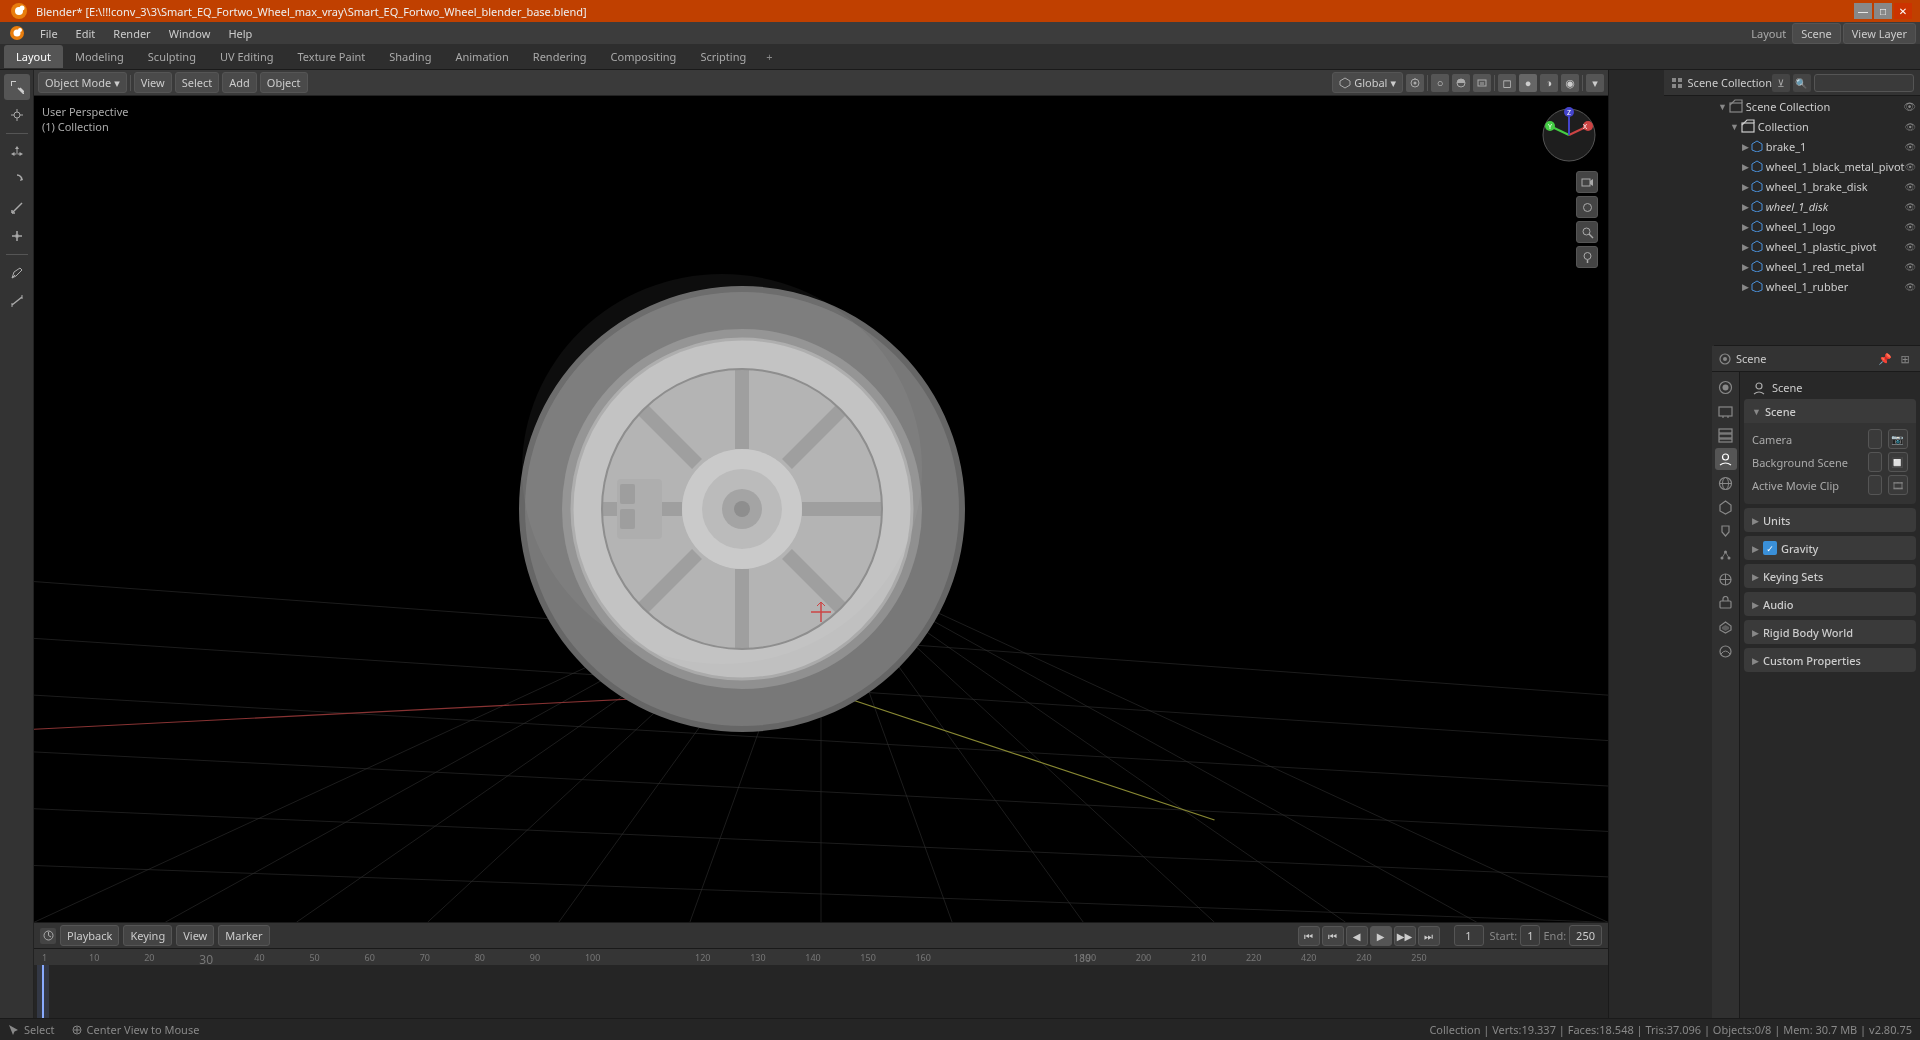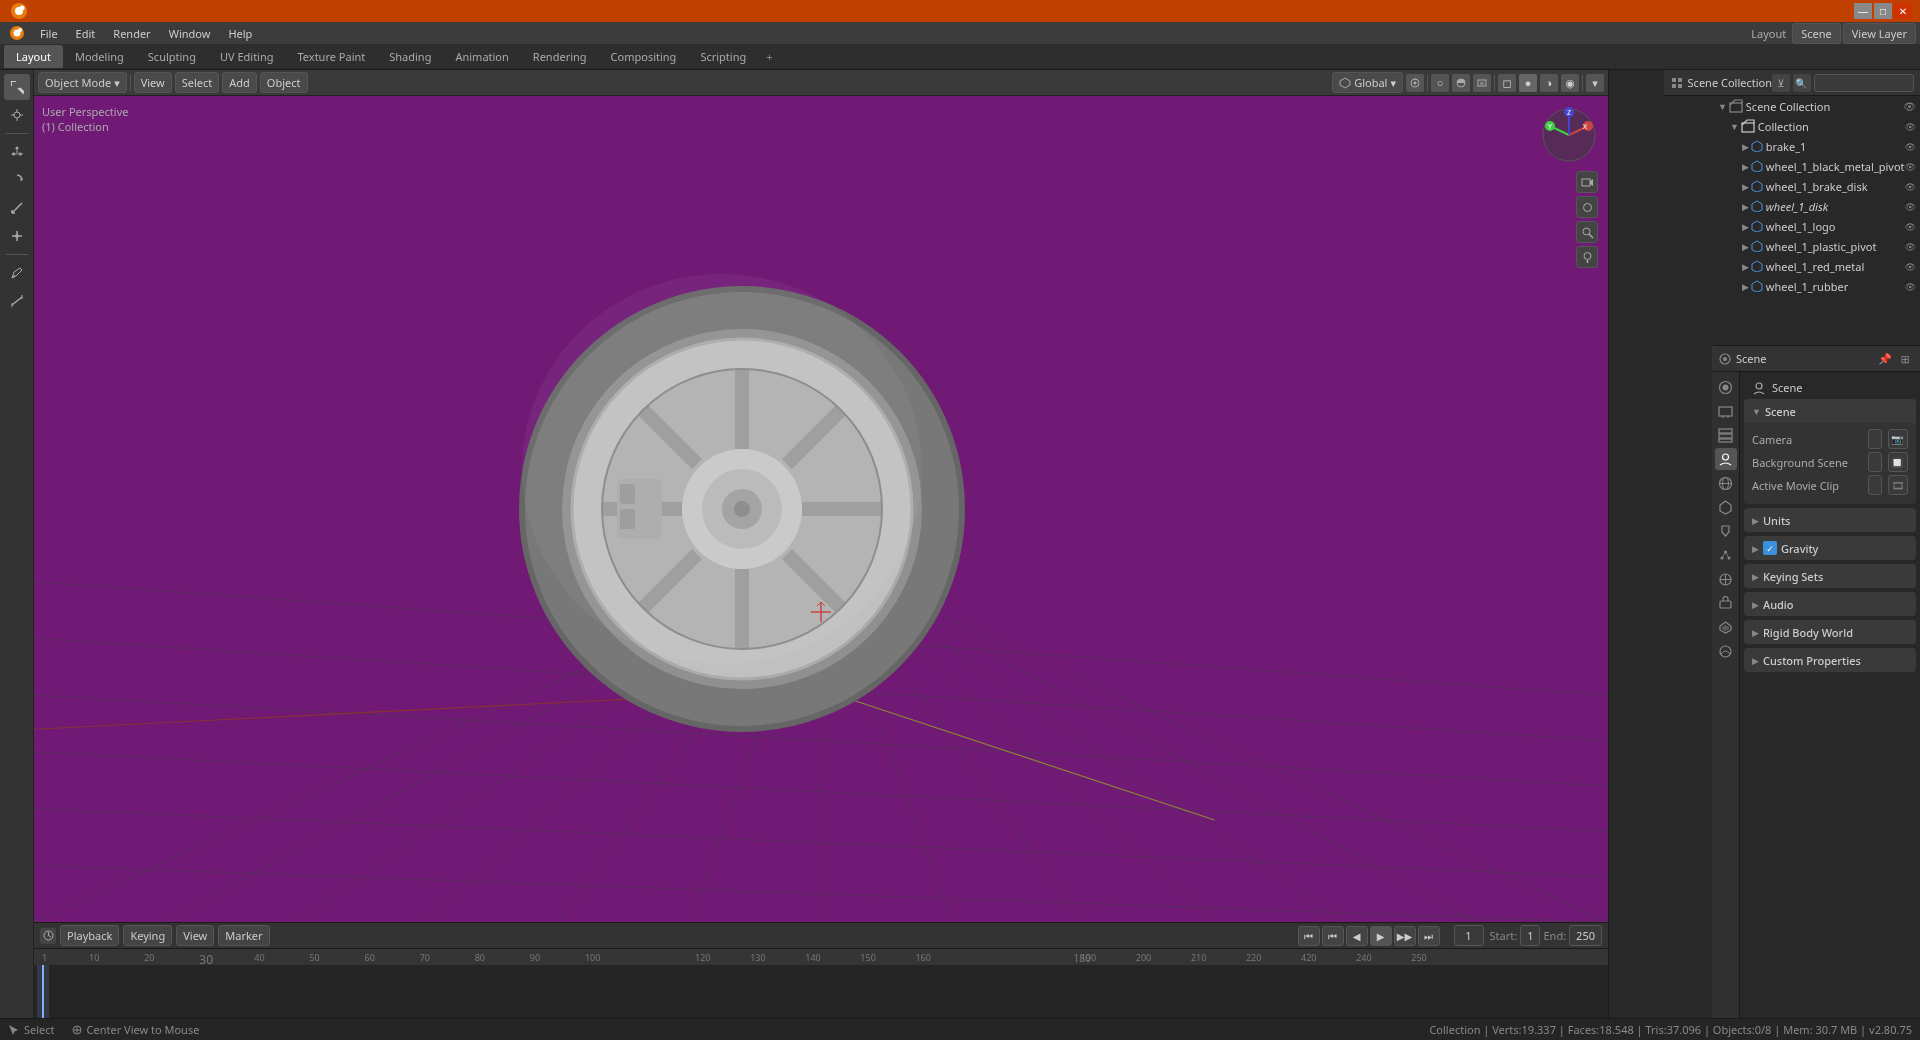--- a/index.html
+++ b/index.html
@@ -326,21 +326,21 @@
       height: 26px;
       background: #3a3a3a;
       border-bottom: 1px solid #222;
       display: flex;
       align-items: center;
       padding: 0 4px;
       gap: 3px;
     }
     #center-vp {
       flex: 1;
-      background: #701a75;
+      background: #000000;
       position: relative;
       overflow: hidden;
     }
     #center-timeline {
       height: 96px;
       background: #282828;
       border-top: 1px solid #1a1a1a;
     }
 
     #left-tool-strip {
@@ -389,20 +389,21 @@
 
 <div id="titlebar">
   <div id="titlebar-left">
     <div id="blender-logo">
       <svg width="18" height="18" viewBox="0 0 18 18">
         <circle cx="9" cy="9" r="8" fill="#e87d0d"></circle>
         <circle cx="9" cy="9" r="4" fill="#fff"></circle>
         <circle cx="12" cy="6" r="2.5" fill="#fff"></circle>
       </svg>
     </div>
+    <span id="titlebar-title" style="color:#eee;font-size:11px;">Blender* [E:\!!!conv_3\3\Smart_EQ_Fortwo_Wheel_max_vray\Smart_EQ_Fortwo_Wheel_blender_base.blend]</span>
   </div>
   <div id="titlebar-controls">
     <button class="title-btn">—</button>
     <button class="title-btn">□</button>
     <button class="title-btn close">✕</button>
   </div>
 </div>
 
 <div id="menubar" style="position:absolute;top:22px;left:0;right:0;height:22px;background:#3c3c3c;display:flex;align-items:center;padding:0 4px;gap:2px;z-index:99;">
   <div id="menu-blender-icon" style="width:26px;height:22px;display:flex;align-items:center;justify-content:center;">

